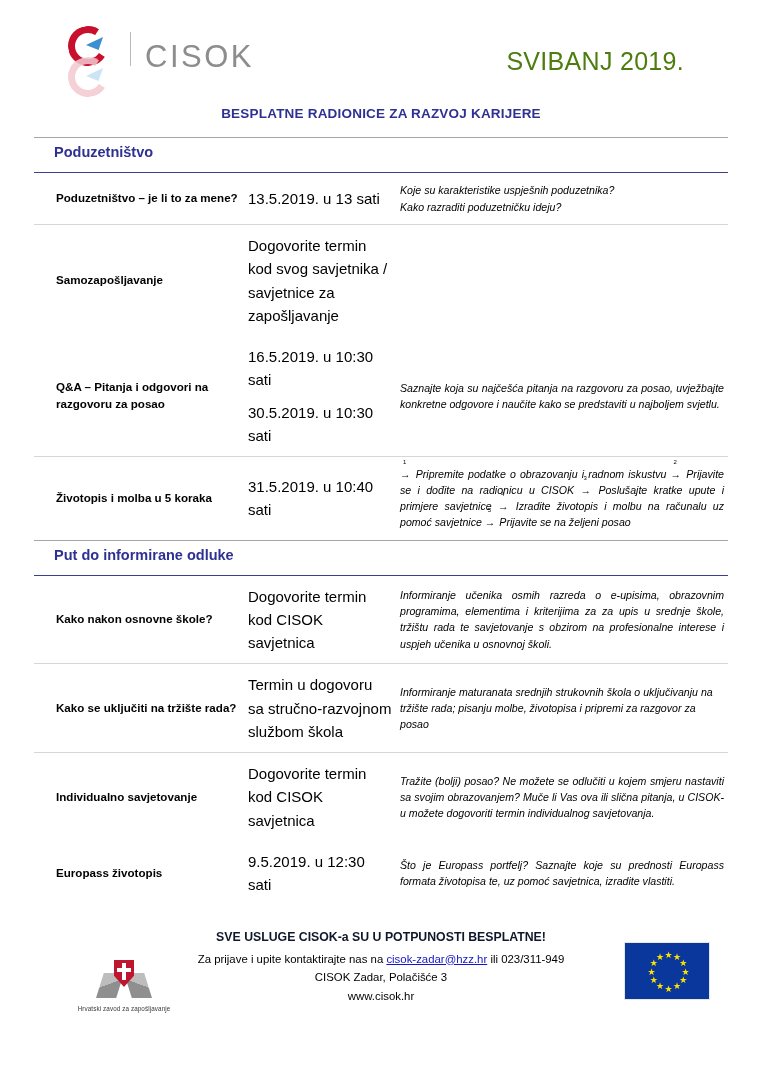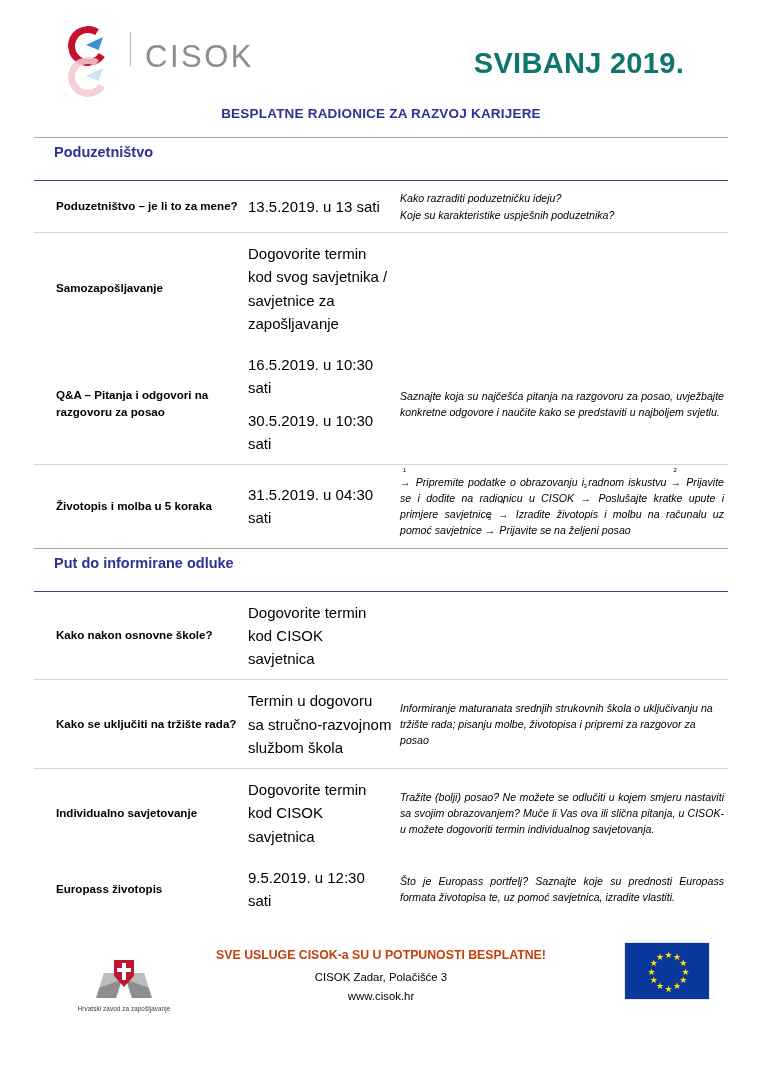--- a/index.html
+++ b/index.html
@@ -48,36 +48,36 @@
   }
   .logo-divider {
     width: 1px; height: 34px; background: #b9b9b9; margin: 0 14px 16px 6px;
   }
   .logo-text {
     font-size: 31px; letter-spacing: 2.5px; color: #8d8d8d;
     font-weight: 400; 
   }
   .month-title {
     position: absolute; right: 78px; top: 47px;
-    font-size: 29px; font-weight: bold; color: #0f766e;
+    font-size: 25px; font-weight: normal; color: #4d7c0f;
     letter-spacing: .3px;
   }
 
   
   .main-title {
     text-align: center; font-size: 13.5px; font-weight: bold;
     color: #2e3192; letter-spacing: .2px; margin: 8px 0 16px 0;
   }
 
   
   .sheet { padding: 0 34px; }
   .section-head {
     border-top: 1.3px solid #a6a6a6;
     border-bottom: 1.6px solid #3b3f8f;
-    padding: 6px 0 20px 20px;
+    padding: 6px 0 12px 20px;
     font-size: 14.5px; font-weight: bold; color: #2e3192;
   }
   .row {
     display: flex; align-items: center;
     border-bottom: 1px solid #d6d6d6;
     padding: 9px 0;
     min-height: 44px;
   }
   .row.last-in-section { border-bottom: none; }
   .col-title {
@@ -105,21 +105,21 @@
   }
   .step-arrow .num {
     position: absolute; top: -7px; left: 3px;
     font-size: 6px; font-style: normal; line-height: 1;
   }
 
   
   .footer { position: absolute; left: 0; right: 0; bottom: 72px; }
   .footer-center { text-align: center; }
   .footer-strong {
-    font-size: 12.3px; font-weight: bold; margin-bottom: 6px; color: #c2410c;
+    font-size: 12.3px; font-weight: bold; margin-bottom: 6px; color: #0f172a;
   }
   .footer-line { font-size: 11.4px; line-height: 1.65; color: #000; }
   .footer-link { color: #1414c8; text-decoration: underline; }
 
   .hzz-logo {
     position: absolute; left: 62px; bottom: -6px;
     width: 124px; text-align: center;
   }
   .hzz-mark { position: relative; width: 56px; height: 42px; margin: 0 auto; }
   .hzz-shield {
@@ -182,22 +182,22 @@
   <div class="main-title">BESPLATNE RADIONICE ZA RAZVOJ KARIJERE</div>
 
   <div class="sheet">
       <div class="section-head">Poduzetništvo</div>
       <div class="row">
         <div class="col-title">Poduzetništvo – je li to za mene?</div>
         <div class="col-date">
           <div class="date-line">13.5.2019. u 13 sati</div>
         </div>
         <div class="col-desc left">
+          <p>Koje su karakteristike uspješnih poduzetnika?</p>
           <p>Kako razraditi poduzetničku ideju?</p>
-          <p>Koje su karakteristike uspješnih poduzetnika?</p>
         </div>
       </div>
       <div class="row last-in-section">
         <div class="col-title">Samozapošljavanje</div>
         <div class="col-date">
           <div class="date-line">Dogovorite termin kod svog savjetnika / savjetnice za zapošljavanje</div>
         </div>
       </div>
       <div class="row">
         <div class="col-title">Q&amp;A – Pitanja i odgovori na razgovoru za posao</div>
@@ -205,29 +205,32 @@
           <div class="date-line">16.5.2019. u 10:30 sati</div>
           <div class="date-line">30.5.2019. u 10:30 sati</div>
         </div>
         <div class="col-desc">
           <p>Saznajte koja su najčešća pitanja na razgovoru za posao, uvježbajte konkretne odgovore i naučite kako se predstaviti u najboljem svjetlu.</p>
         </div>
       </div>
       <div class="row last-in-section">
         <div class="col-title">Životopis i molba u 5 koraka</div>
         <div class="col-date">
-          <div class="date-line">31.5.2019. u 04:30 sati</div>
+          <div class="date-line">31.5.2019. u 10:40 sati</div>
         </div>
         <div class="col-desc"><span class="step-arrow"><span class="num">1</span>→</span> <span>Pripremite podatke o obrazovanju i radnom iskustvu</span> <span class="step-arrow"><span class="num">2</span>→</span> <span>Prijavite se i dođite na radionicu u CISOK</span> <span class="step-arrow"><span class="num">3</span>→</span> <span>Poslušajte kratke upute i primjere savjetnice</span> <span class="step-arrow"><span class="num">4</span>→</span> <span>Izradite životopis i molbu na računalu uz pomoć savjetnice</span> <span class="step-arrow"><span class="num">5</span>→</span> <span>Prijavite se na željeni posao</span> </div>
       </div>
       <div class="section-head">Put do informirane odluke</div>
       <div class="row">
         <div class="col-title">Kako nakon osnovne škole?</div>
         <div class="col-date">
           <div class="date-line">Dogovorite termin kod CISOK savjetnica</div>
+        </div>
+        <div class="col-desc">
+          <p>Informiranje učenika osmih razreda o e-upisima, obrazovnim programima, elementima i kriterijima za za upis u srednje škole, tržištu rada te savjetovanje s obzirom na profesionalne interese i uspjeh učenika u osnovnoj školi.</p>
         </div>
       </div>
       <div class="row">
         <div class="col-title">Kako se uključiti na tržište rada?</div>
         <div class="col-date">
           <div class="date-line">Termin u dogovoru sa stručno-razvojnom službom škola</div>
         </div>
         <div class="col-desc left">
           <p>Informiranje maturanata srednjih strukovnih škola o uključivanju na tržište rada; pisanju molbe, životopisa i pripremi za razgovor za posao</p>
         </div>
@@ -248,20 +251,23 @@
         </div>
         <div class="col-desc">
           <p>Što je Europass portfelj? Saznajte koje su prednosti Europass formata životopisa te, uz pomoć savjetnica, izradite vlastiti.</p>
         </div>
       </div>
     </div>
 
   <div class="footer">
     <div class="footer-center">
       <div class="footer-strong">SVE USLUGE CISOK-a  SU U POTPUNOSTI BESPLATNE!</div>
+      <div class="footer-line">
+        <span>Za prijave i upite kontaktirajte nas na </span><a class="footer-link" href="#">cisok-zadar@hzz.hr</a><span> ili 023/311-949</span>
+      </div>
       <div class="footer-line">CISOK Zadar, Polačišće 3</div>
       <div class="footer-line">www.cisok.hr</div>
     </div>
 
     <div class="hzz-logo">
       <div class="hzz-mark">
         <div class="hzz-wing-l"></div>
         <div class="hzz-wing-r"></div>
         <div class="hzz-shield"></div>
         <div class="hzz-cross-v"></div>

